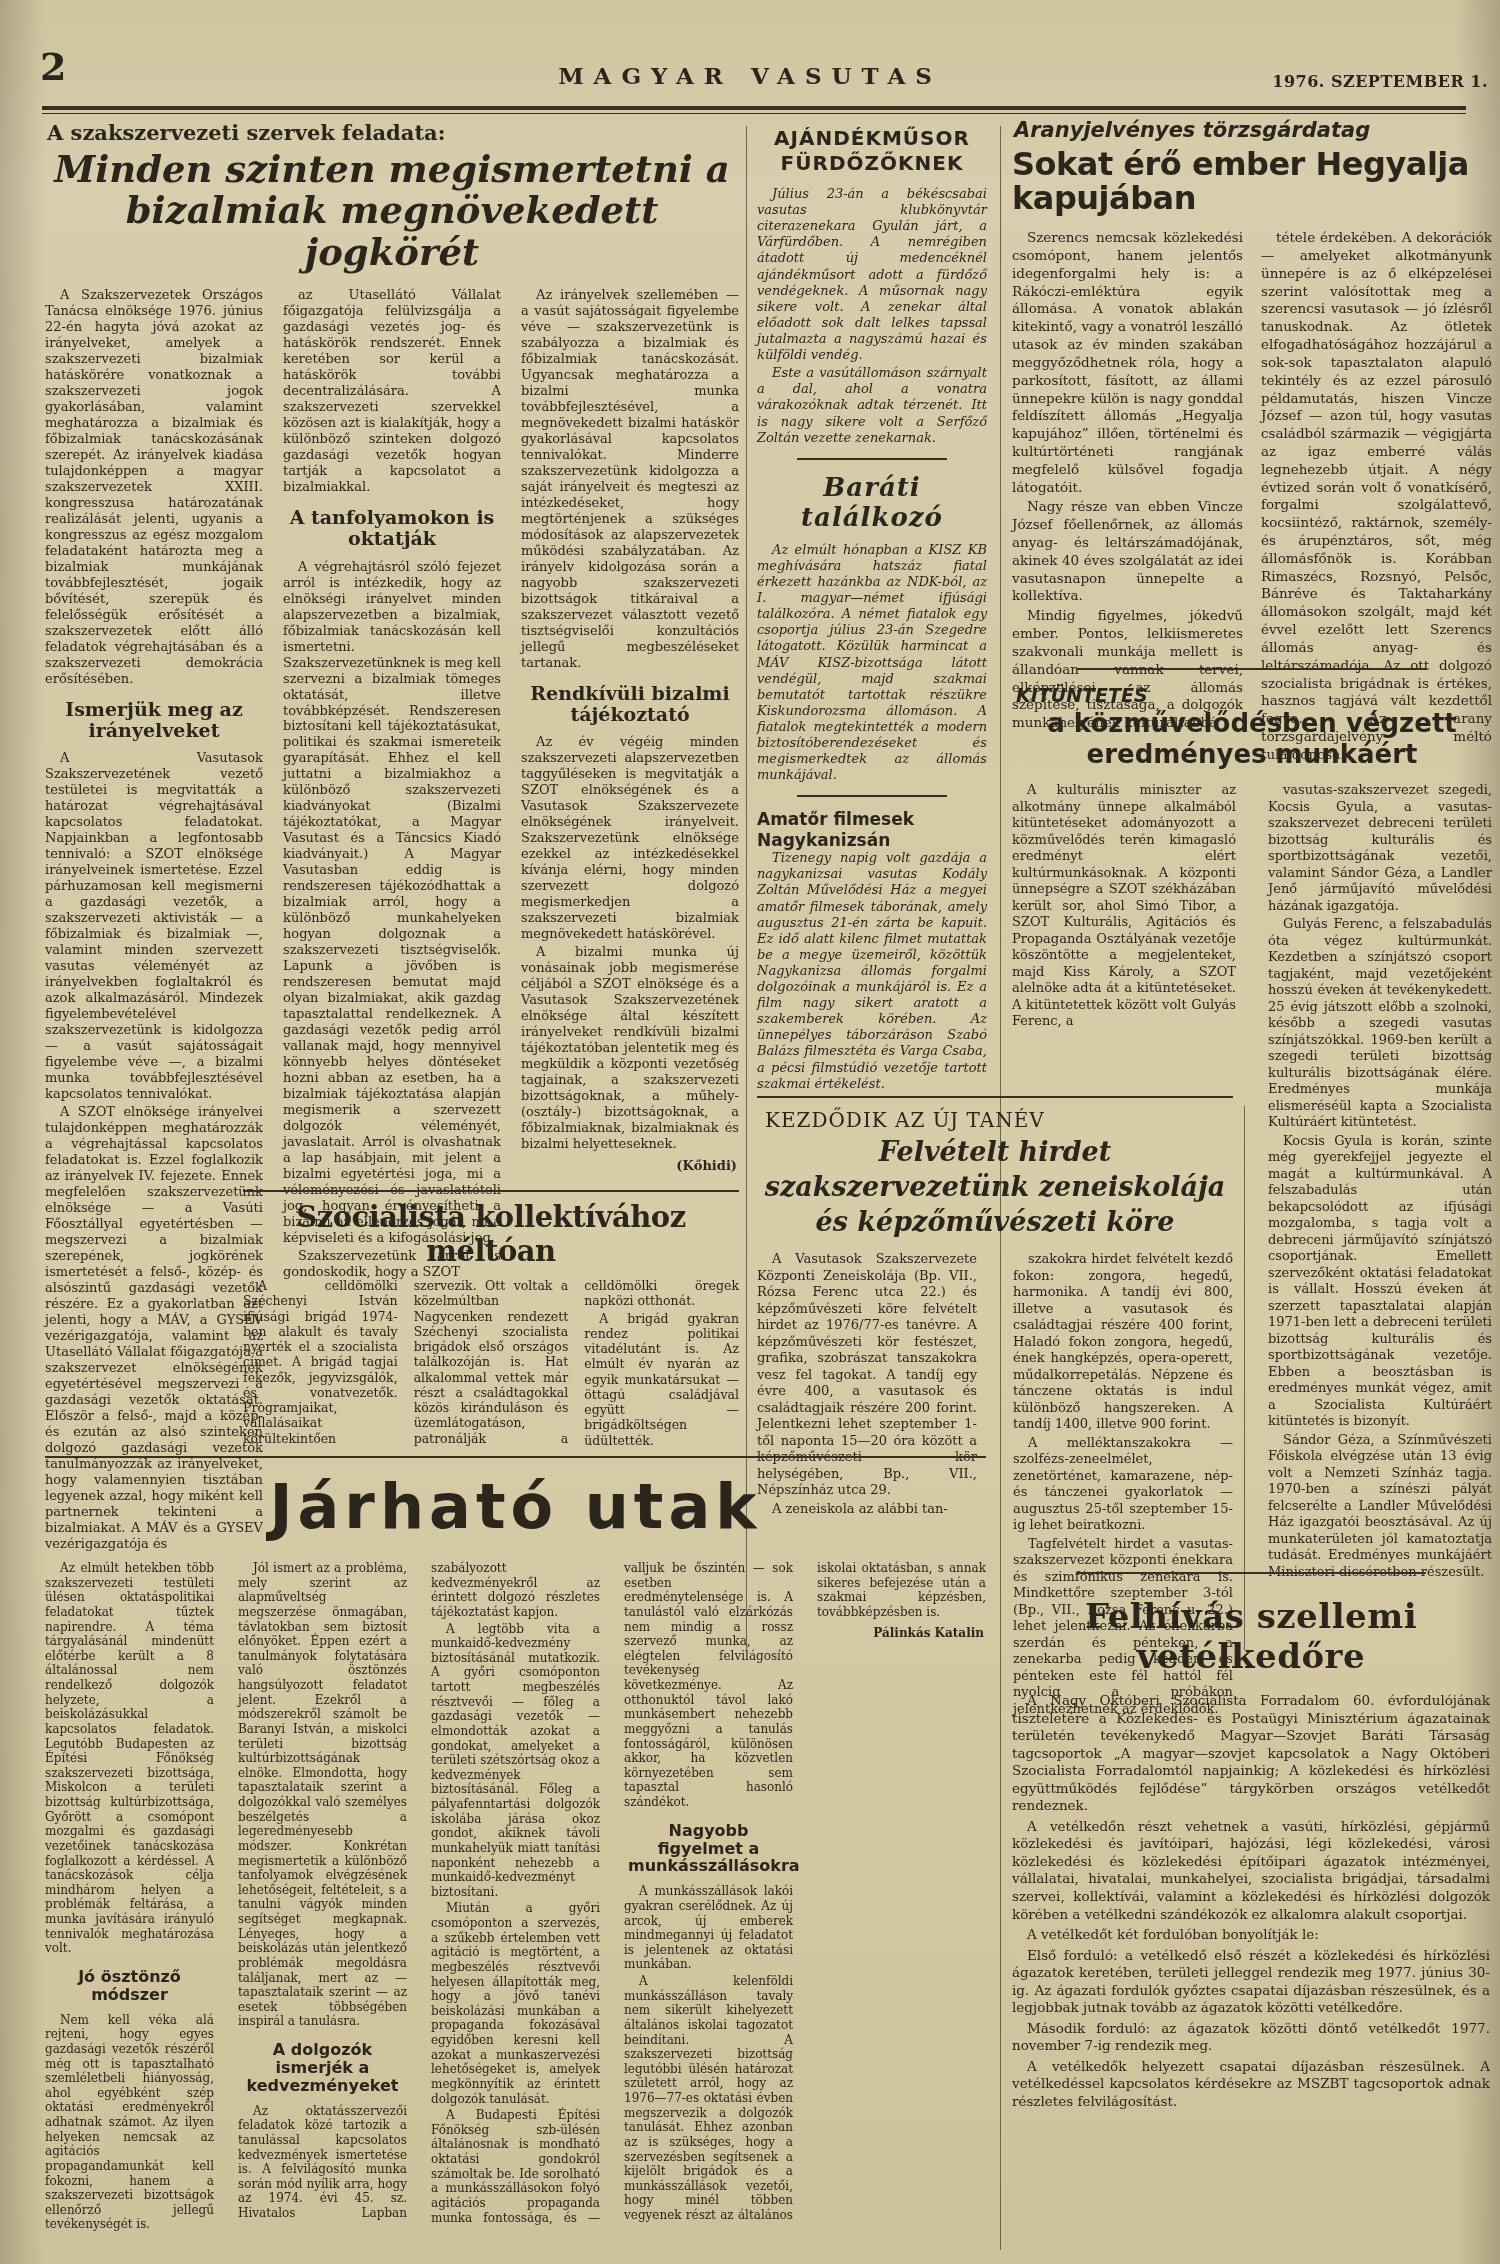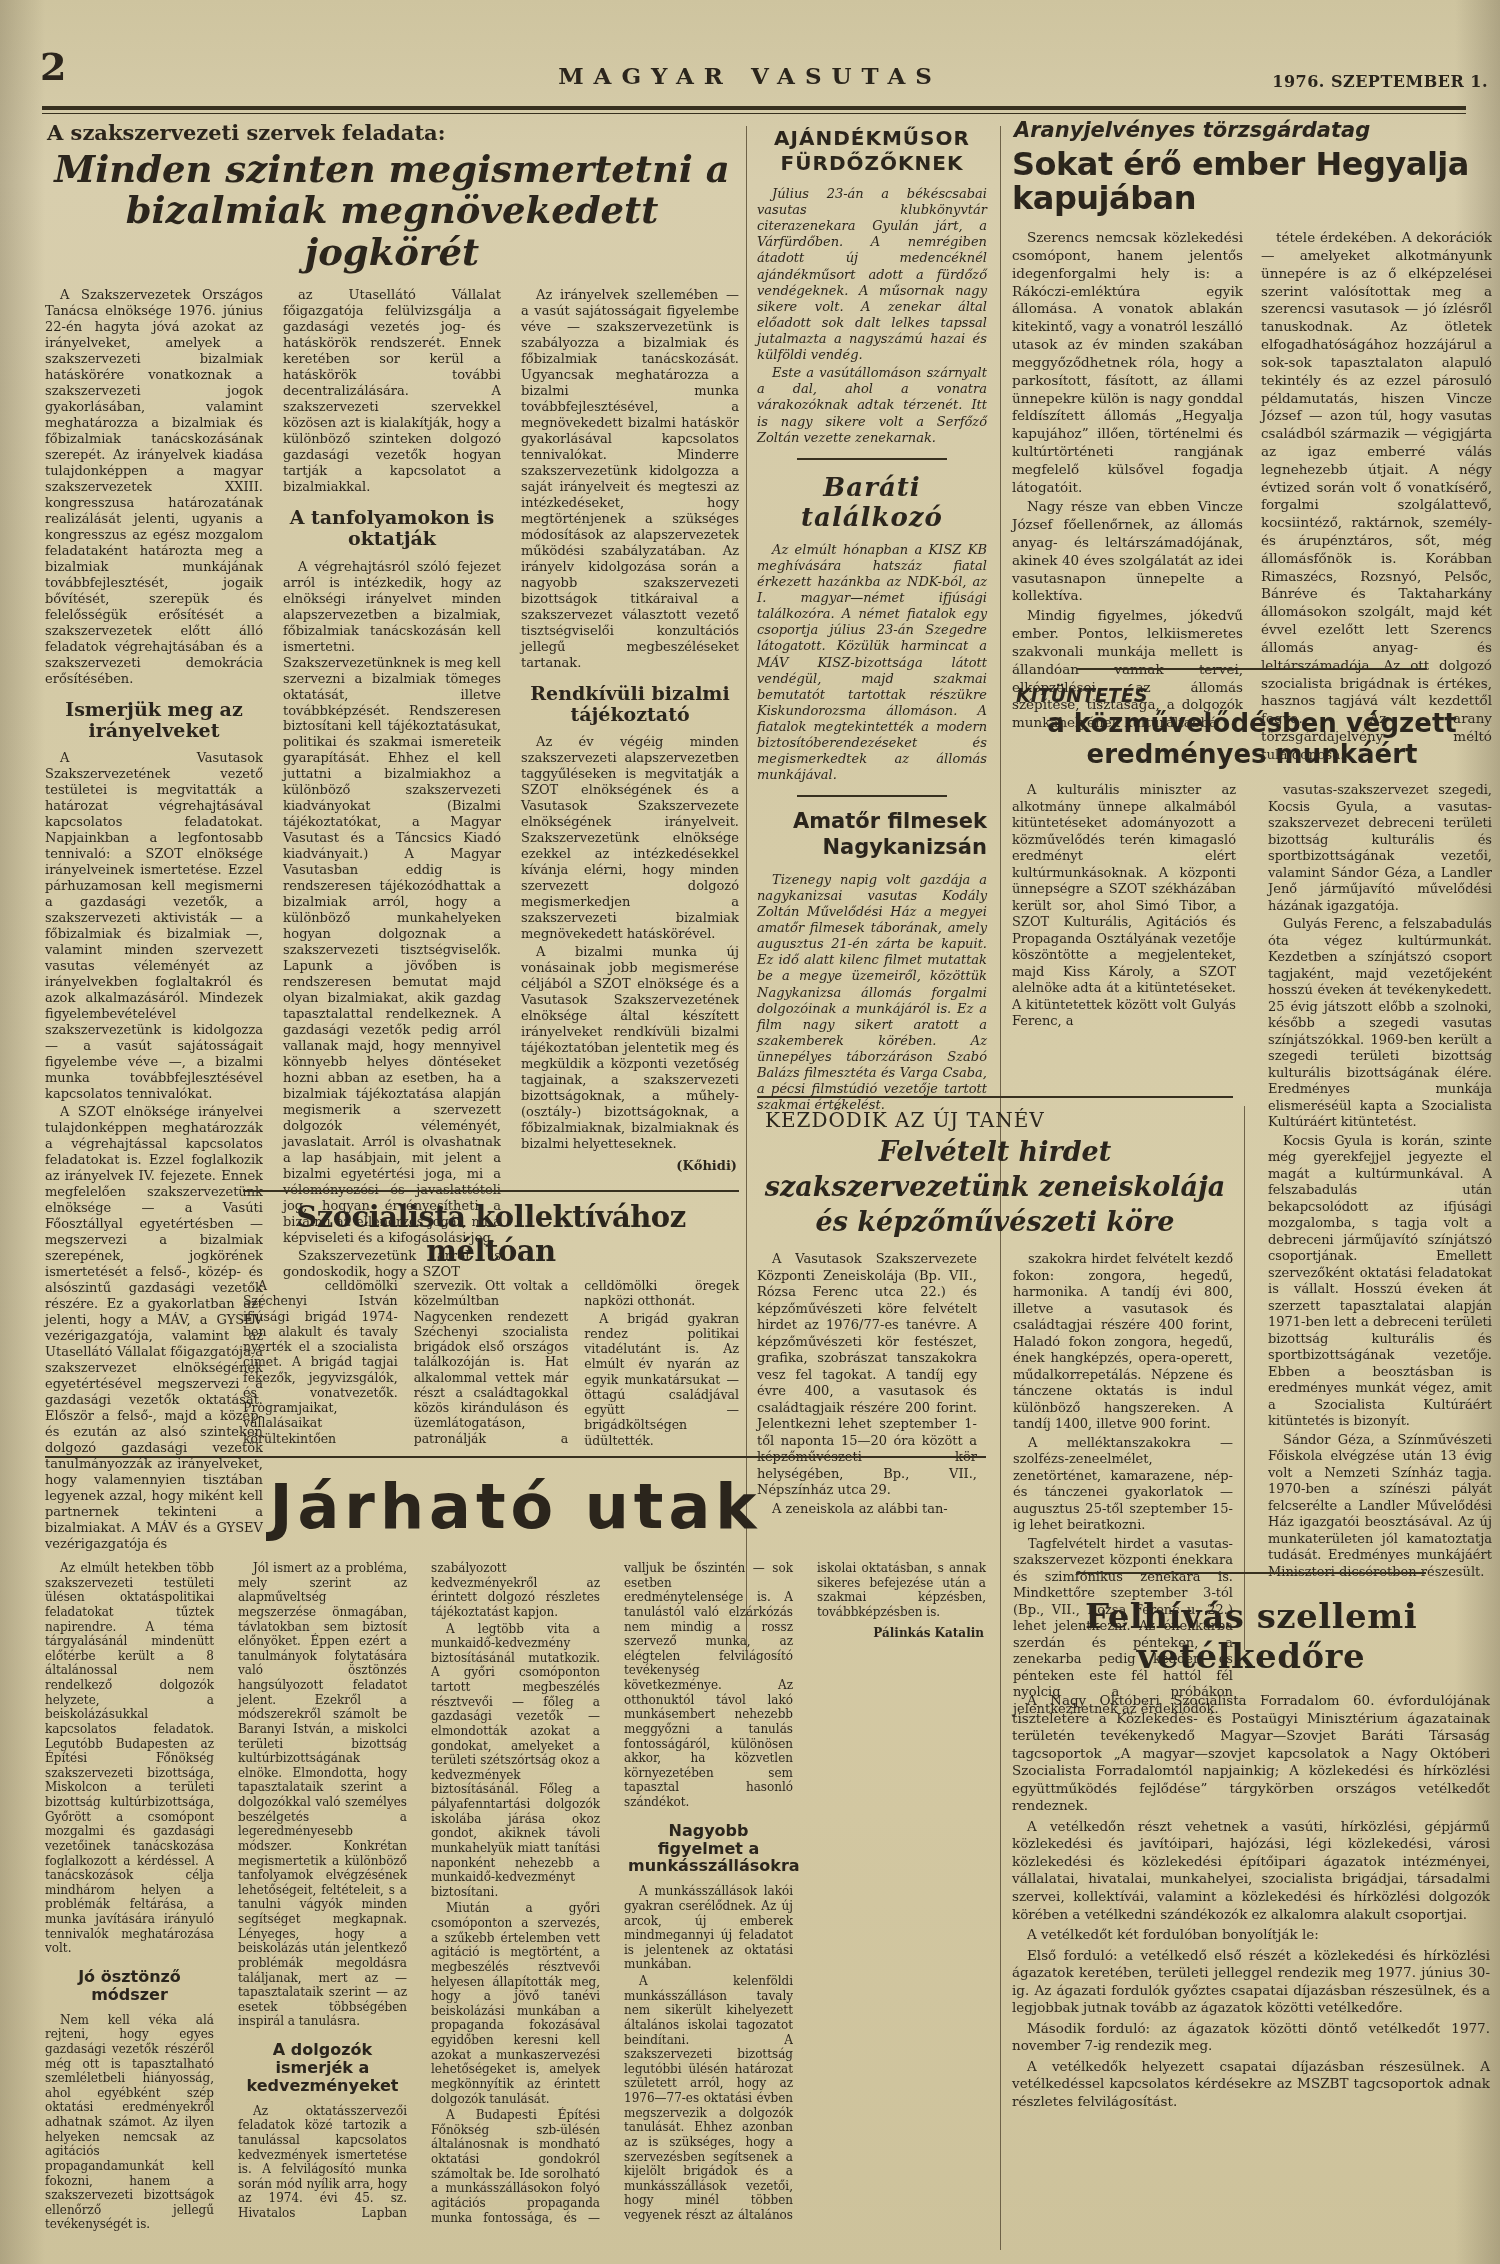--- a/index.html
+++ b/index.html
@@ -30,21 +30,21 @@
   #art-main .kicker{font-size:21px;font-weight:bold;margin:0 0 4px 2px;}
   #art-main .title{font-size:37px;font-weight:bold;font-style:italic;text-align:center;line-height:1.12;margin:2px 0 14px;}
   #art-main .cols{gap:20px;}
   #art-main .colbody{font-size:13px;line-height:1.23;}
   #art-main .col-subhead{font-size:19px;}
   
   #art-col4{left:757px;top:126px;width:230px;}
   #art-col4 .colbody, .smallbody{font-size:13px;line-height:1.24;font-style:italic;}
   .t-ajandek{font-family:"DejaVu Sans",sans-serif;font-size:20px;font-weight:bold;text-align:center;letter-spacing:1px;line-height:1.25;margin:0 0 10px;}
   .t-barati{font-size:26px;font-weight:bold;font-style:italic;text-align:center;letter-spacing:1px;margin:0 0 10px;}
-  .t-amator{font-family:"DejaVu Sans",sans-serif;font-size:21px;font-weight:bold;text-align:right;line-height:1.2;margin:0 0 12px;}
+  .t-amator{font-family:"DejaVu Sans",sans-serif;font-size:17px;font-weight:bold;text-align:left;line-height:1.2;margin:0 0 0;}
   .hr-short{width:150px;height:2px;background:#37301f;margin:12px auto;}
   
   #art-sokat{left:1012px;top:118px;width:480px;}
   #art-sokat .kicker{font-family:"DejaVu Sans",sans-serif;font-size:21px;font-weight:bold;font-style:italic;margin:0 0 6px 2px;}
   #art-sokat .title{font-family:"DejaVu Sans",sans-serif;font-size:32px;font-weight:bold;letter-spacing:-.5px;text-align:left;line-height:1.05;margin:0 0 14px;}
   #art-sokat .cols{gap:18px;}
   #art-sokat .colbody{font-size:13.5px;line-height:1.32;}
   
   #art-kit{left:1012px;top:668px;width:480px;}
   #art-kit .toprule-in{width:350px;height:2px;background:#37301f;margin:0 auto 14px;}

